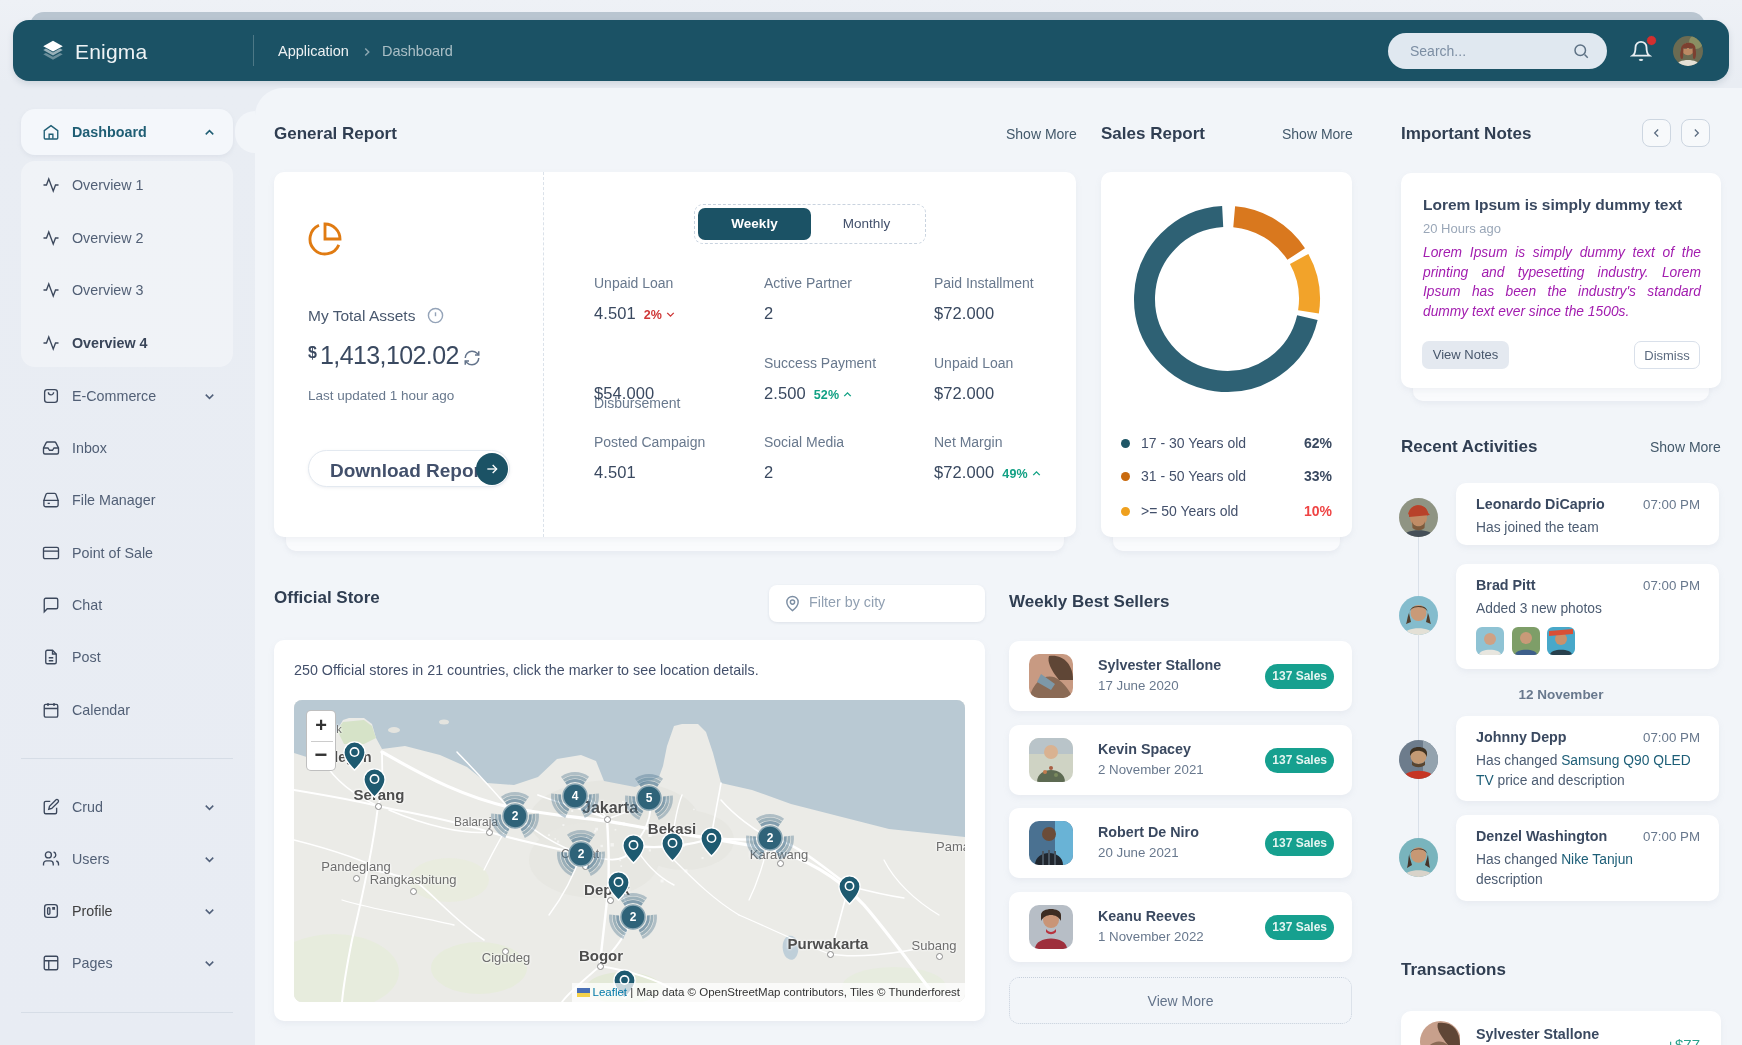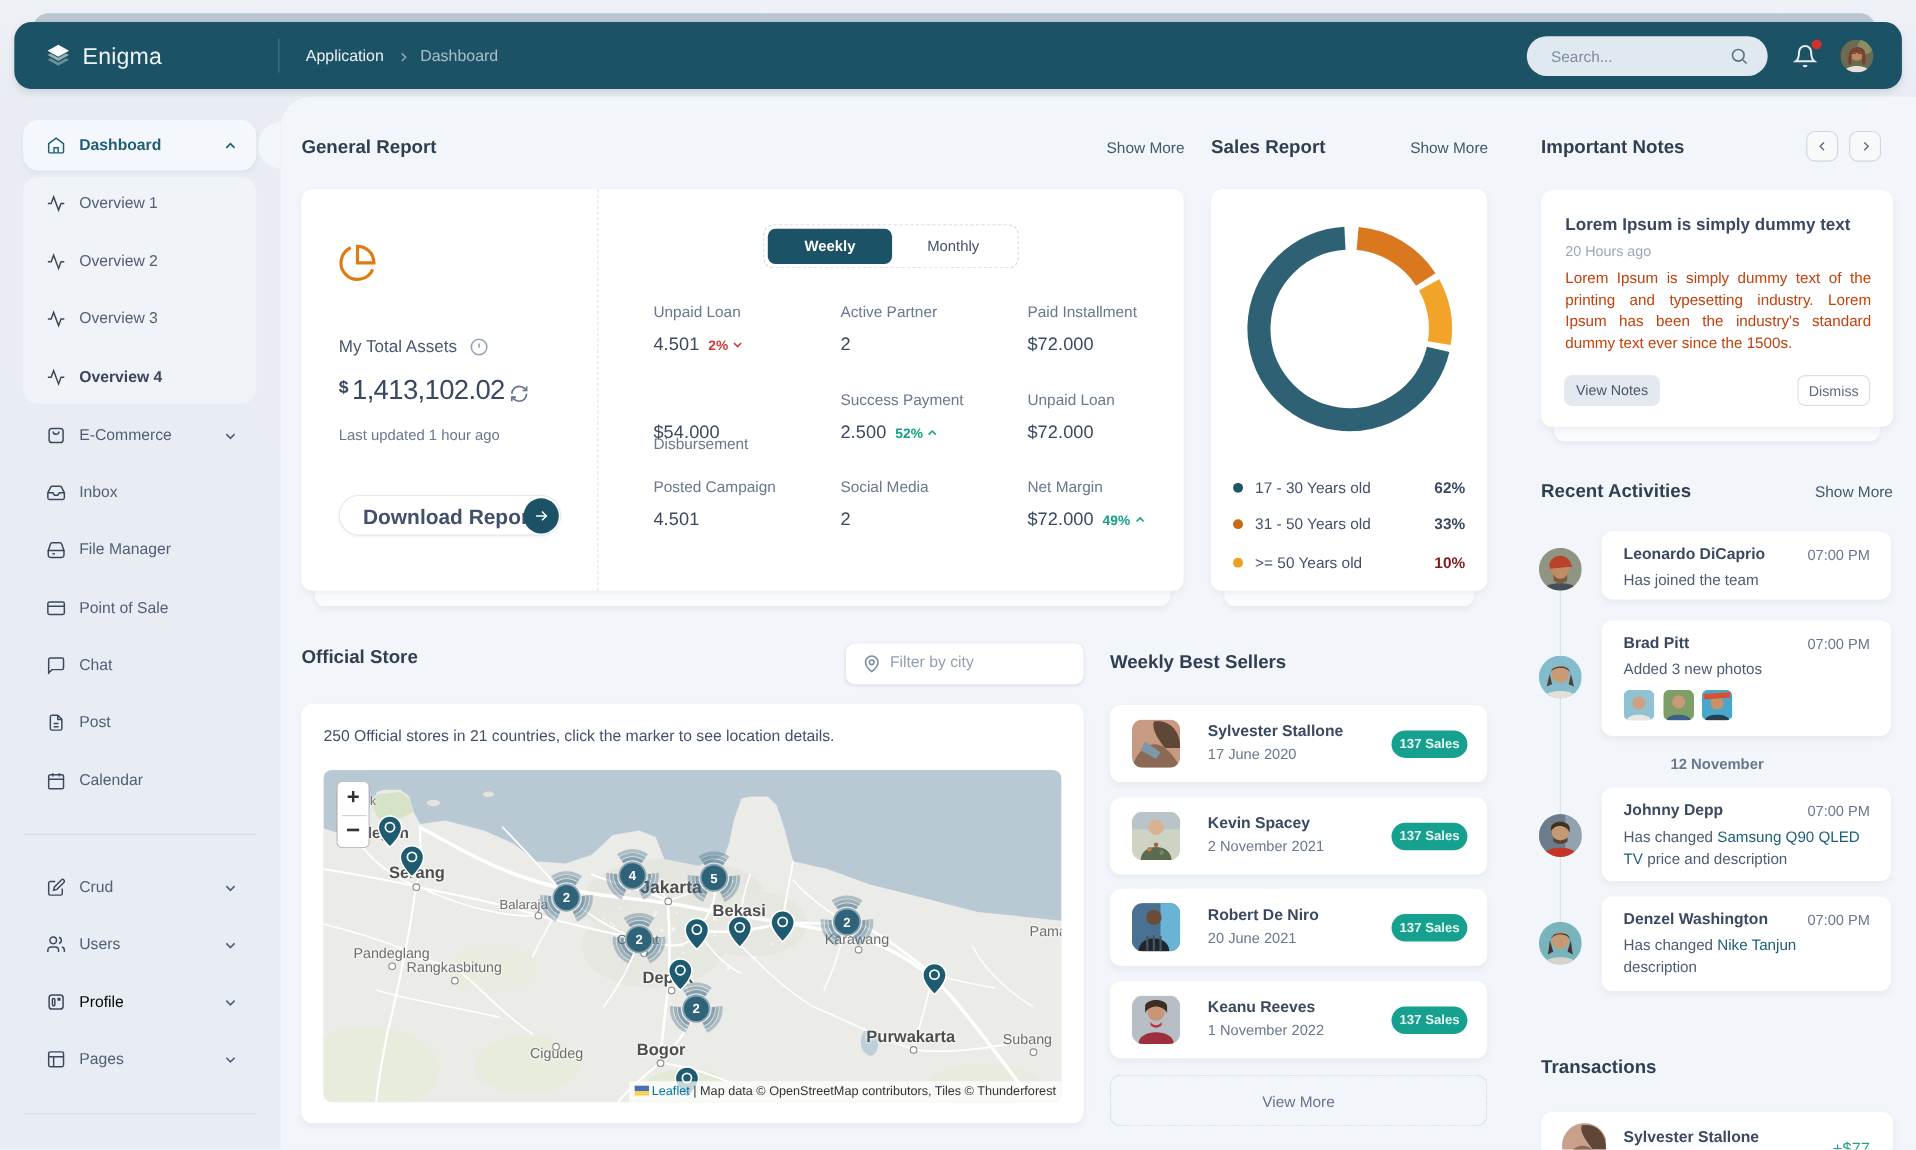--- a/index.html
+++ b/index.html
@@ -221,21 +221,21 @@
     <svg class="chev" width="15" height="15" viewBox="0 0 24 24" fill="none" stroke="#51607a" stroke-width="2.4">
       <path d="M6 9l6 6 6-6"></path>
     </svg>
   </div>
 <div class="abs menurow" style="top:891px;">
     <svg width="18" height="18" viewBox="0 0 24 24" fill="none" stroke="#3c485c" stroke-width="1.8">
       <rect x="3.5" y="3.5" width="17" height="17" rx="3.5"></rect>
       <rect x="7.5" y="7.5" width="3" height="9" rx="1.5"></rect>
       <path d="M14.5 7.5h2v2h-2z"></path>
     </svg>
-    <span style="color:#000000;">Profile</span>
+    <span style="color:#404040;">Profile</span>
     <svg class="chev" width="15" height="15" viewBox="0 0 24 24" fill="none" stroke="#51607a" stroke-width="2.4">
       <path d="M6 9l6 6 6-6"></path>
     </svg>
   </div>
 <div class="abs menurow" style="top:943px;">
     <svg width="18" height="18" viewBox="0 0 24 24" fill="none" stroke="#3c485c" stroke-width="1.8">
       <rect x="3" y="3" width="18" height="18" rx="2"></rect>
       <path d="M3 9h18M9 21V9"></path>
     </svg>
     <span style="color:#515f75;">Pages</span>
@@ -323,26 +323,26 @@
     <path d="M206.39 145.56 A82.5 82.5 0 1 1 121.68 44.61" fill="none" stroke="#2e6174" stroke-width="21"></path>
   </svg>
 <div class="abs" style="left:1121px;top:439px;width:9px;height:9px;border-radius:50%;background:#1f5666;"></div>
 <div class="abs" style="left:1141px;top:435px;font-size:14px;color:#43506b;">17 - 30 Years old</div>
 <div class="abs" style="left:1290px;top:435px;width:42px;text-align:right;font-size:14px;font-weight:bold;color:#3a4960;">62%</div>
 <div class="abs" style="left:1121px;top:472px;width:9px;height:9px;border-radius:50%;background:#c96a0e;"></div>
 <div class="abs" style="left:1141px;top:468px;font-size:14px;color:#43506b;">31 - 50 Years old</div>
 <div class="abs" style="left:1290px;top:468px;width:42px;text-align:right;font-size:14px;font-weight:bold;color:#3a4960;">33%</div>
 <div class="abs" style="left:1121px;top:507px;width:9px;height:9px;border-radius:50%;background:#efa01e;"></div>
 <div class="abs" style="left:1141px;top:503px;font-size:14px;color:#43506b;">&gt;= 50 Years old</div>
-<div class="abs" style="left:1290px;top:503px;width:42px;text-align:right;font-size:14px;font-weight:bold;color:#7f1d1d;">10%</div>
+<div class="abs" style="left:1290px;top:503px;width:42px;text-align:right;font-size:14px;font-weight:bold;color:#ef4444;">10%</div>
 <div class="abs peek" style="left:1413px;top:300px;width:296px;height:101px;"></div>
 <div class="abs card" style="left:1401px;top:173px;width:320px;height:215px;"></div>
 <div class="abs" style="left:1423px;top:196px;font-size:15.5px;font-weight:bold;color:#3a4960;">Lorem Ipsum is simply dummy text</div>
 <div class="abs" style="left:1423px;top:221px;font-size:13px;color:#9aa7b8;">20 Hours ago</div>
-<div class="abs" style="left:1423px;top:243px;width:278px;font-size:13.8px;line-height:19.7px;color:#c2410c;text-align:justify;">Lorem Ipsum is simply dummy text of the printing and typesetting industry. Lorem Ipsum has been the industry's standard dummy text ever since the 1500s.</div>
+<div class="abs" style="left:1423px;top:243px;width:278px;font-size:13.8px;line-height:19.7px;color:#a21caf;text-align:justify;font-style:italic;">Lorem Ipsum is simply dummy text of the printing and typesetting industry. Lorem Ipsum has been the industry's standard dummy text ever since the 1500s.</div>
 <div class="abs" style="left:1422px;top:341px;width:87px;height:28px;background:#e4e9f0;border-radius:7px;font-size:13px;font-weight:500;color:#47566b;text-align:center;line-height:28px;">View Notes</div>
 <div class="abs" style="left:1634px;top:341px;width:66px;height:28px;background:#fff;border:1px solid #d9e0ea;border-radius:7px;font-size:13px;color:#5b6a7f;text-align:center;line-height:27px;">Dismiss</div>
 <h2 class="abs sect" style="left:274px;top:588px;">Official Store</h2>
 <h2 class="abs sect" style="left:1009px;top:592px;">Weekly Best Sellers</h2>
 <h2 class="abs sect" style="left:1401px;top:437px;">Recent Activities</h2>
 <div class="abs showmore" style="left:1650px;top:439px;">Show More</div>
 <h2 class="abs sect" style="left:1401px;top:960px;">Transactions</h2>
 <div class="abs" style="left:769px;top:585px;width:216px;height:37px;background:#fff;border-radius:8px;box-shadow:0 1px 3px rgba(140,150,170,.2);"></div>
 <svg class="abs" style="left:784px;top:595px;" width="17" height="17" viewBox="0 0 24 24" fill="none" stroke="#7c8ea3" stroke-width="2">
     <path d="M20 10c0 6-8 12-8 12s-8-6-8-12a8 8 0 0 1 16 0Z"></path>

